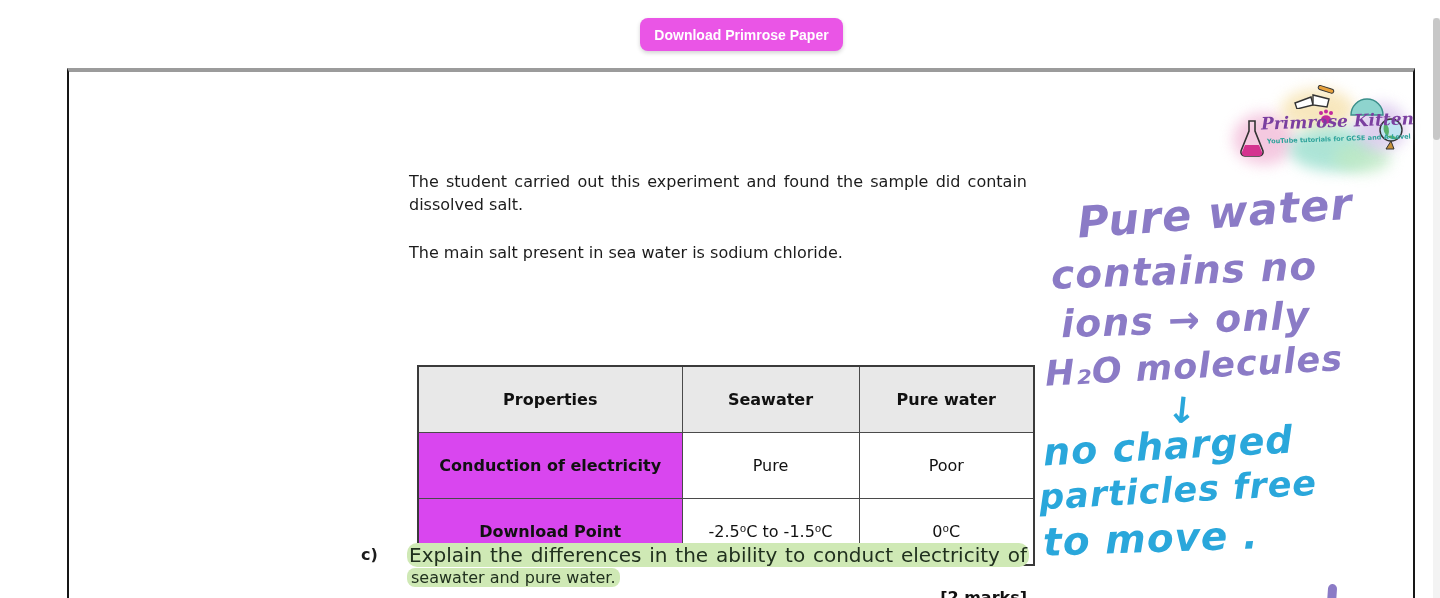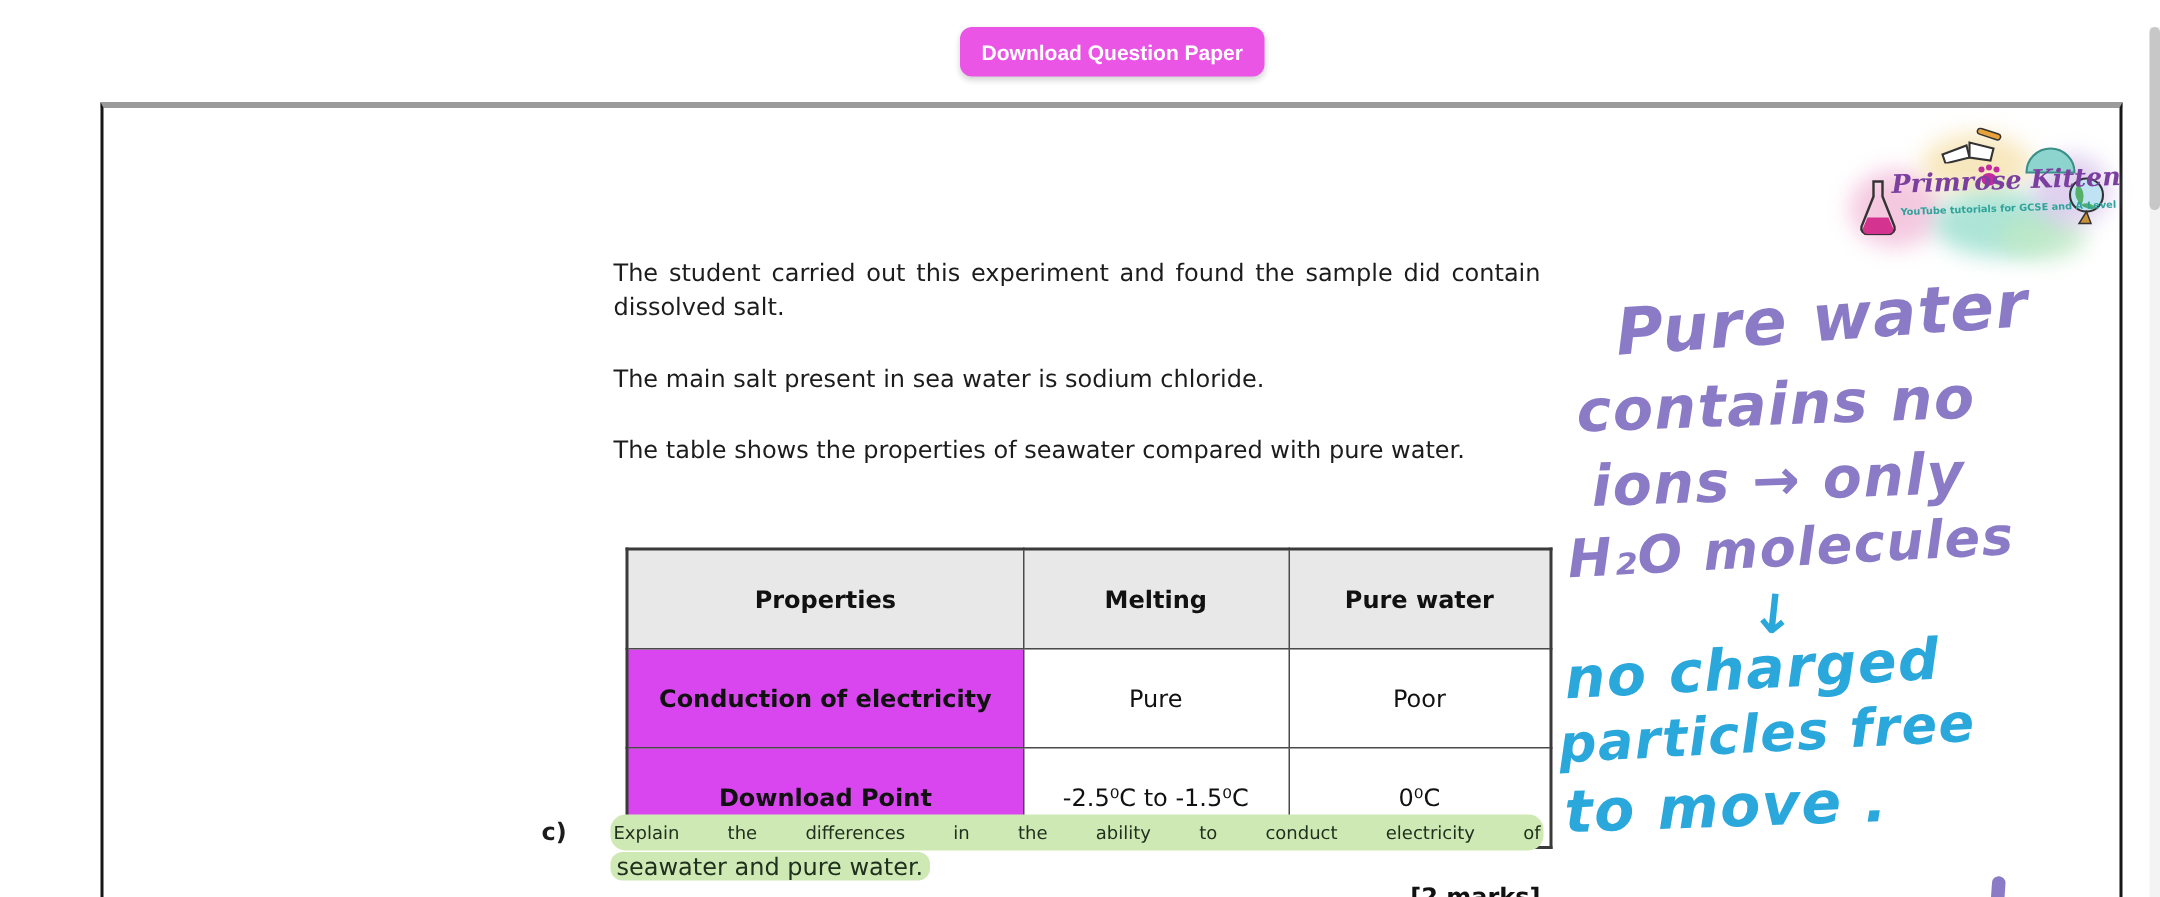--- a/index.html
+++ b/index.html
@@ -45,21 +45,21 @@
   .props-table td, .props-table th { border:1.6px solid #4a4a4a; text-align:center;
                                      padding:23px 4px; }
   .props-table th { background:#e8e8e8; font-weight:bold; }
   .props-table td.rowhead { background:#d946ef; font-weight:bold; }
   .props-table { border:2px solid #3a3a3a; }
 
   
   .q-label { position:absolute; left:292px; top:473px; font-size:16px; font-weight:bold;
              color:#1c1c1c; }
   .q-line1 { position:absolute; left:338px; top:471px; width:622px; height:24px;
-             background:#cfe9b5; border-radius:10px; font-size:12px; line-height:24px;
+             background:#cfe9b5; border-radius:10px; font-size:20px; line-height:24px;
              color:#20301e; text-align:justify; text-align-last:justify; padding:0 2px; }
   .q-line2 { position:absolute; left:338px; top:494px; font-size:16px; line-height:24px;
              color:#20301e; }
   .q-line2 span { background:#cfe9b5; border-radius:8px; padding:0 4px; }
   .marks { position:absolute; left:340px; top:516px; width:618px; text-align:right;
            font-size:16px; font-weight:bold; color:#111; }
 
   
   .hw { position:absolute; font-family:"DejaVu Sans", sans-serif; font-style:italic;
         font-weight:bold; white-space:nowrap; letter-spacing:1px; }
@@ -78,21 +78,21 @@
 
   
   .scrollbar { position:absolute; right:0; top:18px; width:7px; height:580px;
                background:#f3f3f3; }
   .scroll-thumb { position:absolute; left:0; top:0; width:7px; height:122px;
                   background:#c7c7c7; border-radius:4px; }
 </style>
 </head>
 <body>
 
-<button class="dl-btn">Download Question Paper</button>
+<button class="dl-btn">Download Primrose Paper</button>
 
 <div class="page">
 
   <div class="logo">
     <div class="blob pink"></div>
     <div class="blob yellow"></div>
     <div class="blob teal"></div>
     <div class="blob green"></div>
     <div class="blob lavender"></div>
     <svg style="left:2px;top:34px;" width="26" height="38" viewBox="0 0 26 38">
@@ -117,32 +117,31 @@
       <circle cx="14" cy="13" r="11" fill="#bfe3f2" stroke="#333" stroke-width="1.4"></circle>
       <path d="M8 6 q6 4 3 13 q6 -2 9 3 a11 11 0 0 1 -12 -16 z" fill="#57b06a"></path>
       <path d="M14 24 l3 8 h-8 z" fill="#c8913a" stroke="#333" stroke-width="1"></path>
     </svg>
     <div class="logo-title">Primrose Kitten</div>
     <div class="logo-tag">YouTube tutorials for GCSE and A-Level</div>
   </div>
 
   <p class="para" style="top:98px;">The student carried out this experiment and found the sample did contain dissolved salt.</p>
   <p class="para" style="top:169px;">The main salt present in sea water is sodium chloride.</p>
-  <p class="para" style="top:216px;">The table shows the properties of seawater compared with pure water.</p>
 
   <table class="props-table">
     <colgroup>
         <col style="width:264px">
         <col style="width:177px">
         <col style="width:175px">
       </colgroup>
     <tbody>
         <tr>
       <th>Properties</th>
-      <th>Melting</th>
+      <th>Seawater</th>
       <th>Pure water</th>
     </tr>
     <tr>
       <td class="rowhead">Conduction of electricity</td>
       <td>Pure</td>
       <td>Poor</td>
     </tr>
     <tr>
       <td class="rowhead">Download Point</td>
       <td>-2.5⁰C to -1.5⁰C</td>

